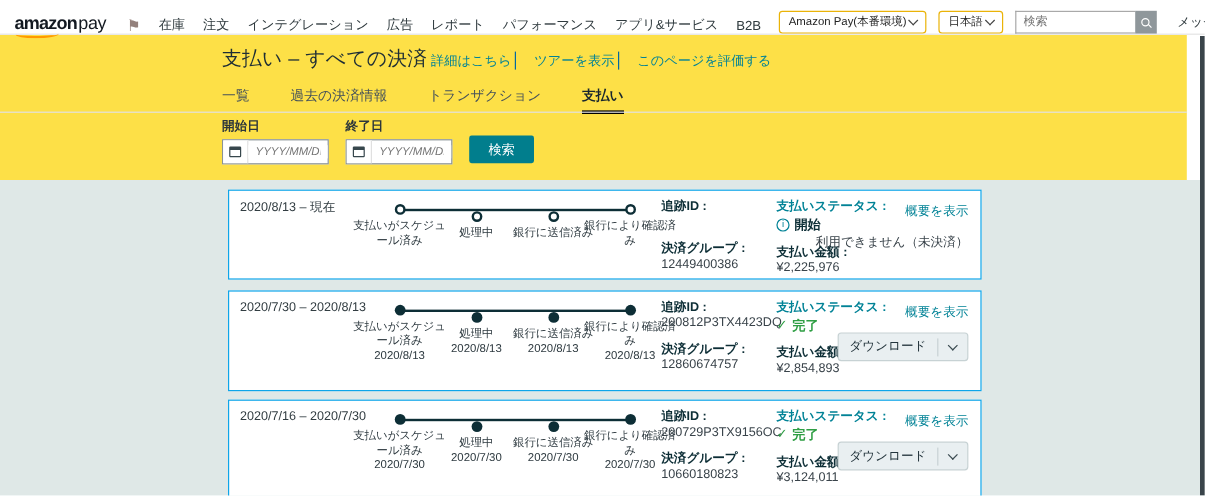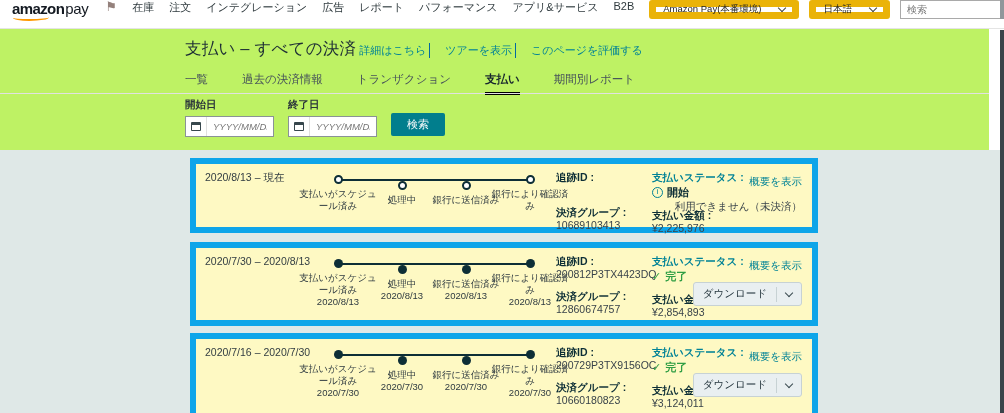--- a/index.html
+++ b/index.html
@@ -2,46 +2,46 @@
 <html><head>
 <meta charset="utf-8">
 <style>
   * { margin:0; padding:0; box-sizing:border-box; }
   html,body { width:1004px; height:413px; overflow:hidden; background:#fff;
     font-family:"Liberation Sans","DejaVu Sans",sans-serif; color:#333; }
   .stage{ position:relative; width:1004px; height:413px; overflow:hidden; }
 
   
   .topnav{ position:absolute; top:0; left:0; right:0; height:29px; background:#fff;
-    display:flex; align-items:flex-start; padding:0 12px; gap:15px; border-bottom:1px solid #e4e4e4; z-index:3;}
+    display:flex; align-items:flex-end; padding:0 12px; gap:15px; border-bottom:1px solid #e4e4e4; z-index:3;}
   .logo{ position:relative; display:flex; align-items:baseline; cursor:pointer; margin-right:2px;}
   .logo-amazon{ font-weight:bold; font-size:15px; color:#131921; letter-spacing:-0.6px;}
   .logo-pay{ font-size:15px; color:#131921; margin-left:1px; letter-spacing:-0.3px;}
   .smile{ position:absolute; left:1px; top:14px; width:36px; height:7px;
     border-bottom:2px solid #FF9900; border-radius:0 0 55% 45%;}
   .flag{ font-size:13px; color:#94817c; cursor:pointer; line-height:1;}
   .nav-item{ font-size:11px; color:#2f3a3e; cursor:pointer; white-space:nowrap;}
   .nav-right{ margin-left:auto; display:flex; align-items:center; gap:10px;}
-  .select-box{ height:19px; border:7px solid #eab308; border-radius:3px; background:#fff;
-    display:flex; align-items:center; gap:18px; padding:0 7px; font-size:9.5px; color:#222; cursor:pointer; white-space:nowrap;}
+  .select-box{ height:19px; border:1px solid #eab308; border-radius:3px; background:#fff;
+    display:flex; align-items:center; gap:3px; padding:0 7px; font-size:9.5px; color:#222; cursor:pointer; white-space:nowrap;}
   .chev{ width:6px; height:6px; border-right:1.6px solid #444; border-bottom:1.6px solid #444;
     transform:rotate(45deg); margin-top:-3px; flex:none;}
   .search-wrap{ display:flex; height:19px;}
   .search-wrap input{ width:100px; border:1px solid #a9a9a9; border-right:none; font-size:10px;
     padding:0 6px; color:#444; outline:none; font-family:inherit;}
   .mag-btn{ width:18px; background:#8F979B; border:none; display:flex; align-items:center;
     justify-content:center; cursor:pointer;}
   .mag{ position:relative; width:7px; height:7px; border:1.4px solid #fff; border-radius:50%;}
   .mag::after{ content:''; position:absolute; width:4px; height:1.4px; background:#fff;
     transform:rotate(45deg); right:-3px; bottom:-1px;}
   .top-links{ display:flex; align-items:center; font-size:10.5px; color:#2f3a3e;}
   .top-link{ padding:0 7px; cursor:pointer; white-space:nowrap;}
 
   
-  .subheader{ position:absolute; top:29px; left:0; right:15px; height:121px; background:#bef264;}
+  .subheader{ position:absolute; top:29px; left:0; right:15px; height:121px; background:#fde047;}
   .title-row{ position:absolute; left:185px; top:9px; display:flex; align-items:baseline;}
   .page-title{ font-size:16.5px; font-weight:500; color:#1d2d35; letter-spacing:0.2px; white-space:nowrap;}
   .title-link{ font-size:11px; color:#008296; margin-left:3px; cursor:pointer; white-space:nowrap;}
   .title-link.sep{ border-left:1px solid #0369a1; padding-left:15px;}
   .tabs{ position:absolute; left:185px; top:43px; display:flex; gap:34px;text-align:right;}
   .tab{ font-size:11.5px; color:#46525a; padding-bottom:5px; cursor:pointer; white-space:nowrap;}
   .tab.active{ color:#17262e; font-weight:bold; border-bottom:3px solid #000000;}
   .sub-divider{ position:absolute; top:64px; left:0; right:0; height:1px; background:#e1e1e1;}
   .filters{ position:absolute; left:185px; top:69px; display:flex; gap:14px; align-items:flex-start;}
   .fgroup label{ display:block; font-size:10.5px; font-weight:bold; color:#2c363b; margin-bottom:4px;}
@@ -49,21 +49,21 @@
   .cal-btn{ width:21px; height:100%; border:none; background:#fff; border-right:1px solid #e0e0e0;
     display:flex; align-items:center; justify-content:center; cursor:pointer;}
   .cal-icon{ width:10px; height:9px; border:1.2px solid #37474d; border-top:3px solid #37474d; border-radius:1px;}
   .dateinput input{ width:66px; border:none; outline:none; font-size:9.5px; font-style:italic;
     color:#6b6b6b; padding:0 6px; font-family:inherit;}
   .go-btn{ margin-top:15px; height:23px; padding:0 16px; background:#017E8D; color:#fff; border:none;
     border-radius:2px; font-size:11px; cursor:pointer; font-family:inherit;}
 
   
   .content{ position:absolute; top:150px; left:0; right:0; bottom:0; background:#DFE8E7;}
-  .card{ position:absolute; left:190px; width:628px; background:#fef9c3; border:6px solid #0ea5e9;padding-left:36px;}
+  .card{ position:absolute; left:190px; width:628px; background:#ffffff; border:1px solid #0ea5e9;padding-left:36px;}
   .card-1{ top:8px;  height:75px;}
   .card-2{ top:92px; height:84px;text-decoration:underline;}
   .card-3{ top:183px; height:90px;}
   .card-date{ position:absolute; left:9px; top:7px; font-size:10.5px; color:#323d42; white-space:nowrap;}
 
   .timeline{ position:absolute; left:110px; top:11px; width:256px;}
   .tl-line{ position:absolute; left:32px; right:32px; top:3.5px; height:2px; background:#0d2e36;}
   .steps{ display:flex;}
   .step{ width:64px; display:flex; flex-direction:column; align-items:center; position:relative;justify-content:center;}
   .dot{ width:9px; height:9px; border-radius:50%; background:#0d2e36; z-index:1;}
@@ -143,21 +143,20 @@
       <h1 class="page-title">支払い – すべての決済</h1>
       <span class="title-link">詳細はこちら</span>
       <span class="title-link sep">ツアーを表示</span>
       <span class="title-link sep">このページを評価する</span>
     </div>
     <div class="tabs">
       <div class="tab">一覧</div>
       <div class="tab">過去の決済情報</div>
       <div class="tab">トランザクション</div>
       <div class="tab active">支払い</div>
-      <div class="tab">期間別レポート</div>
     </div>
     <div class="sub-divider"></div>
     <div class="filters">
       <div class="fgroup">
         <label>開始日</label>
         <div class="dateinput">
           <button class="cal-btn">
             <span class="cal-icon"></span>
           </button>
           <input placeholder="YYYY/MM/DD" style="">
@@ -202,21 +201,21 @@
             <span class="dot"></span>
             <span class="s-label">銀行により確認済み</span>
             <span class="s-date"></span>
           </div>
         </div>
       </div>
       <div class="col col-a">
         <div class="flabel">追跡ID :</div>
         <div class="fvalue"></div>
         <div class="flabel g2">決済グループ :</div>
-        <div class="fvalue">10689103413</div>
+        <div class="fvalue">12449400386</div>
       </div>
       <div class="col col-b">
         <div class="flabel teal">支払いステータス :</div>
         <div class="statusline">
           <span class="info-icon">i</span>
           <span class="statustext">開始</span>
         </div>
         <div class="flabel g2">支払い金額 :</div>
         <div class="fvalue">¥2,225,976</div>
       </div>

